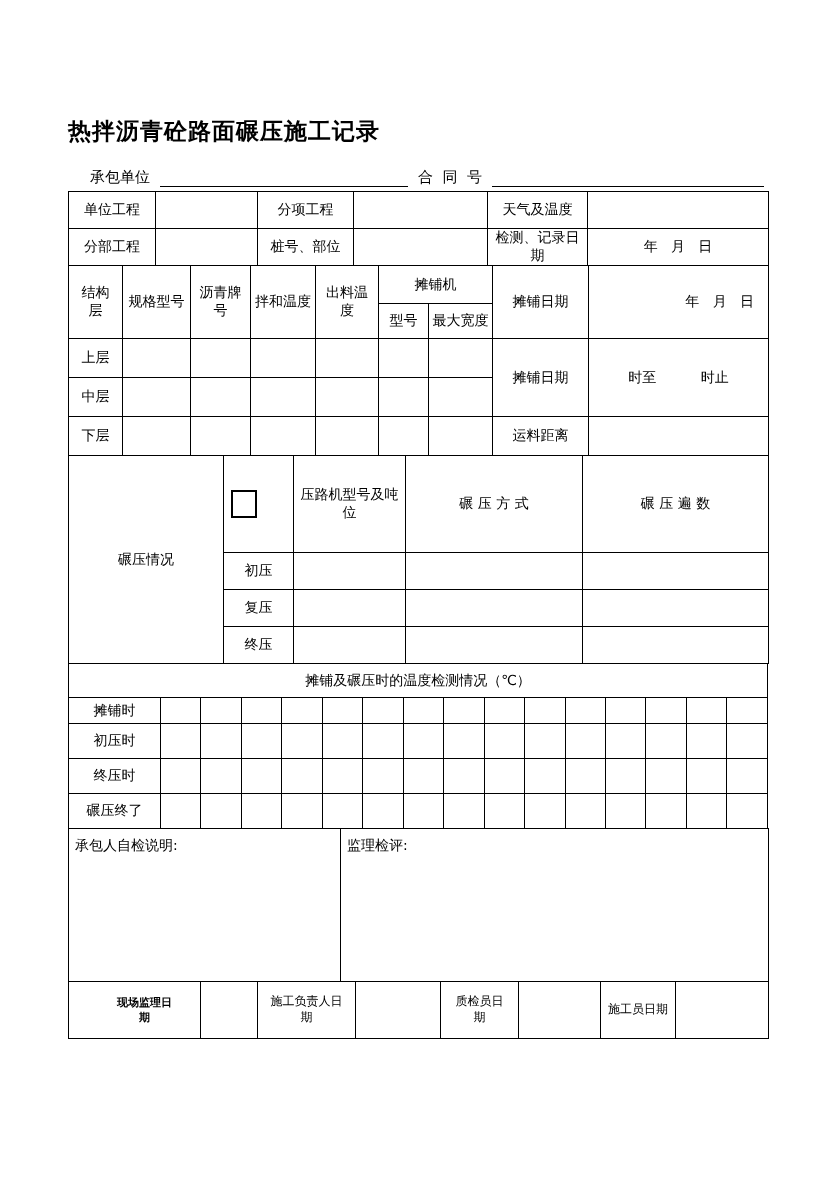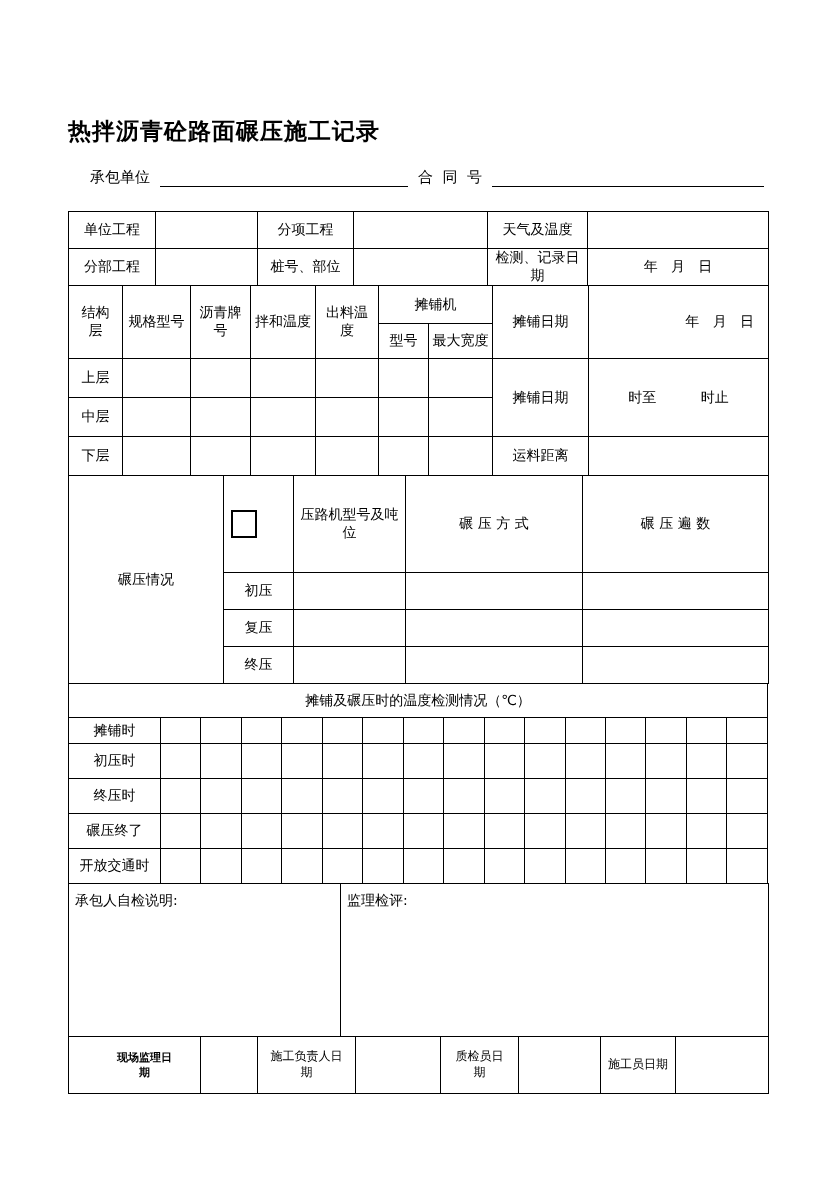--- a/index.html
+++ b/index.html
@@ -34,21 +34,21 @@
     display:inline-block;
     border-bottom:1px solid #000;
     height:19px;
     margin:0 10px;
     flex:0 0 auto;
   }
   .fline.w250 { width:248px; }
   .fline.w140 { width:142px; margin-right:0; }
   .fline.grow { flex:1 1 auto; margin-right:4px; }
 
-  .sheet { margin-top:24px; }
+  .sheet { margin-top:4px; }
   .sheet table {
     border-collapse:collapse;
     table-layout:fixed;
     width:700px;
   }
   .sheet > table + table { margin-top:-1px; }
   .sheet td {
     border:1px solid #000;
     padding:0 1px;
     text-align:center;
@@ -305,38 +305,20 @@
               <td></td>
               <td></td>
               <td></td>
               <td></td>
               <td></td>
               <td></td>
               <td></td>
               <td></td>
               <td></td>
             </tr>
-        <tr style="height:35px">
-          <td>开放交通时</td>
-        <td></td>
-              <td></td>
-              <td></td>
-              <td></td>
-              <td></td>
-              <td></td>
-              <td></td>
-              <td></td>
-              <td></td>
-              <td></td>
-              <td></td>
-              <td></td>
-              <td></td>
-              <td></td>
-              <td></td>
-            </tr>
       </tbody>
         </table>
 
       <table>
         <colgroup>
             <col style="width:272px">
             <col style="width:428px">
           </colgroup>
         <tbody>
             <tr style="height:153px">

